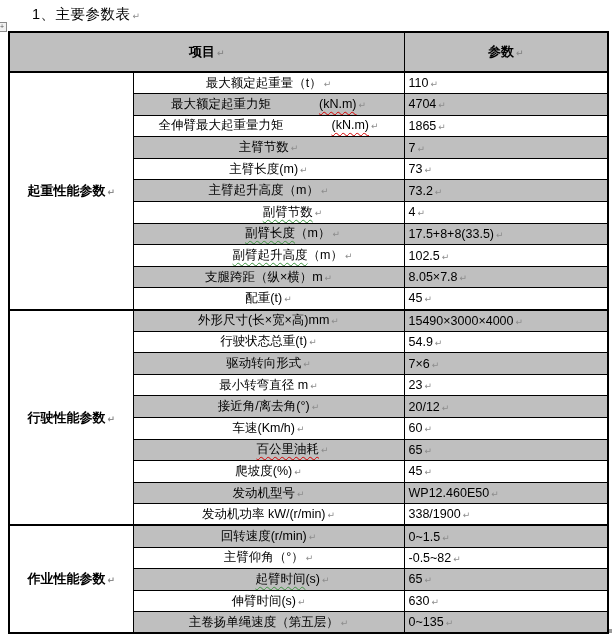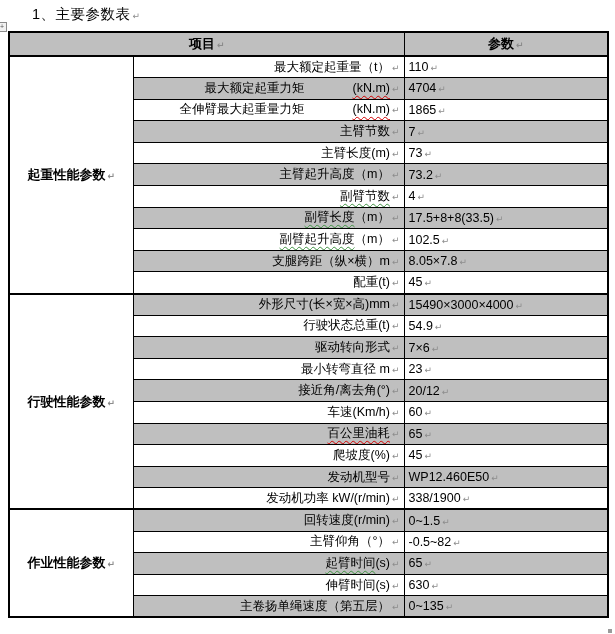--- a/index.html
+++ b/index.html
@@ -37,30 +37,30 @@
   table.main{
     position:absolute;left:8px;top:31px;width:599px;
     border-collapse:collapse;table-layout:fixed;
     font-size:12.5px;
   }
   table.main{border:2px solid var(--border);}
   table.main th,table.main td{
     border:1px solid var(--border);
     padding:0 4px;vertical-align:middle;overflow:hidden;white-space:nowrap;
   }
-  tr.head{height:24px;}
+  tr.head{height:40px;}
   tr.head th{
     background:var(--header-bg);font-weight:bold;text-align:center;
     border-bottom:2px solid var(--border);font-size:13px;
   }
   th.val,td.val{border-left:2px solid var(--border);}
   tr.data{height:21.6px;}
   tr.data.shaded td{background:var(--shade);}
   tr.data td.section-cell{background:#ffffff;}
-  td.item-cell{text-align:right;padding-left:7px;}
+  td.item-cell{text-align:center;padding-left:7px;}
   td.val{text-align:left;}
   td.section-cell{
     text-align:center;font-weight:bold;font-size:13px;background:#ffffff;margin-left:45px;
   }
   tr.section-start td{border-top:2px solid var(--border);}
   .wavy{
     text-decoration-line:underline;
     text-decoration-style:wavy;
     text-decoration-thickness:1px;
     text-underline-offset:3px;

